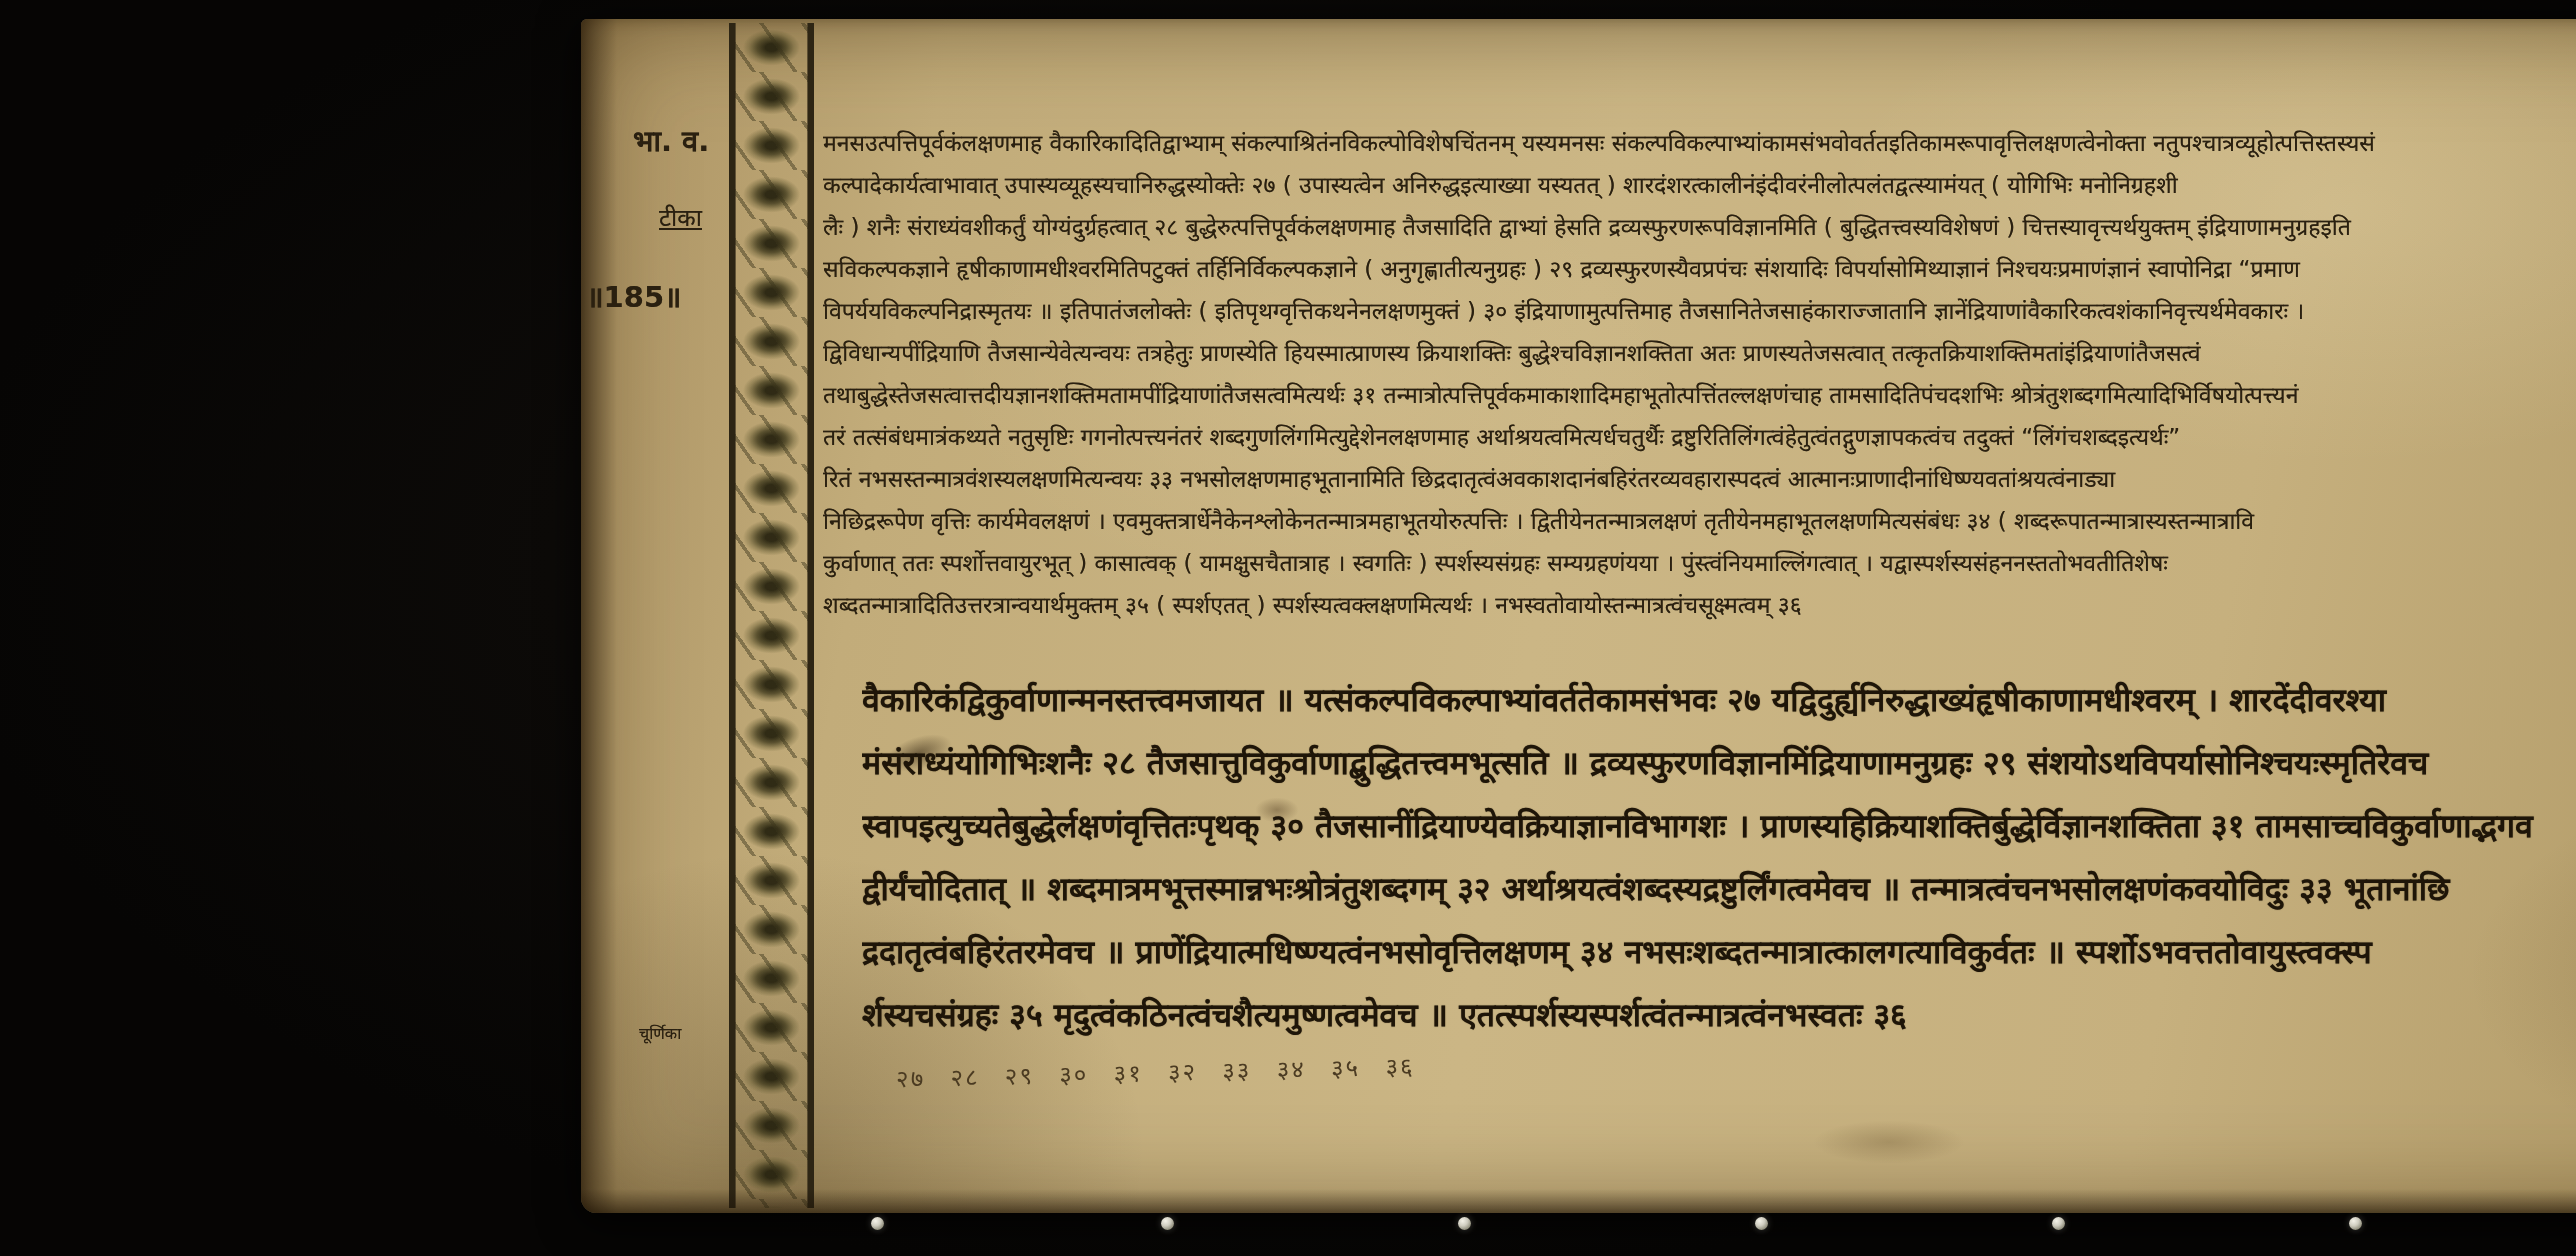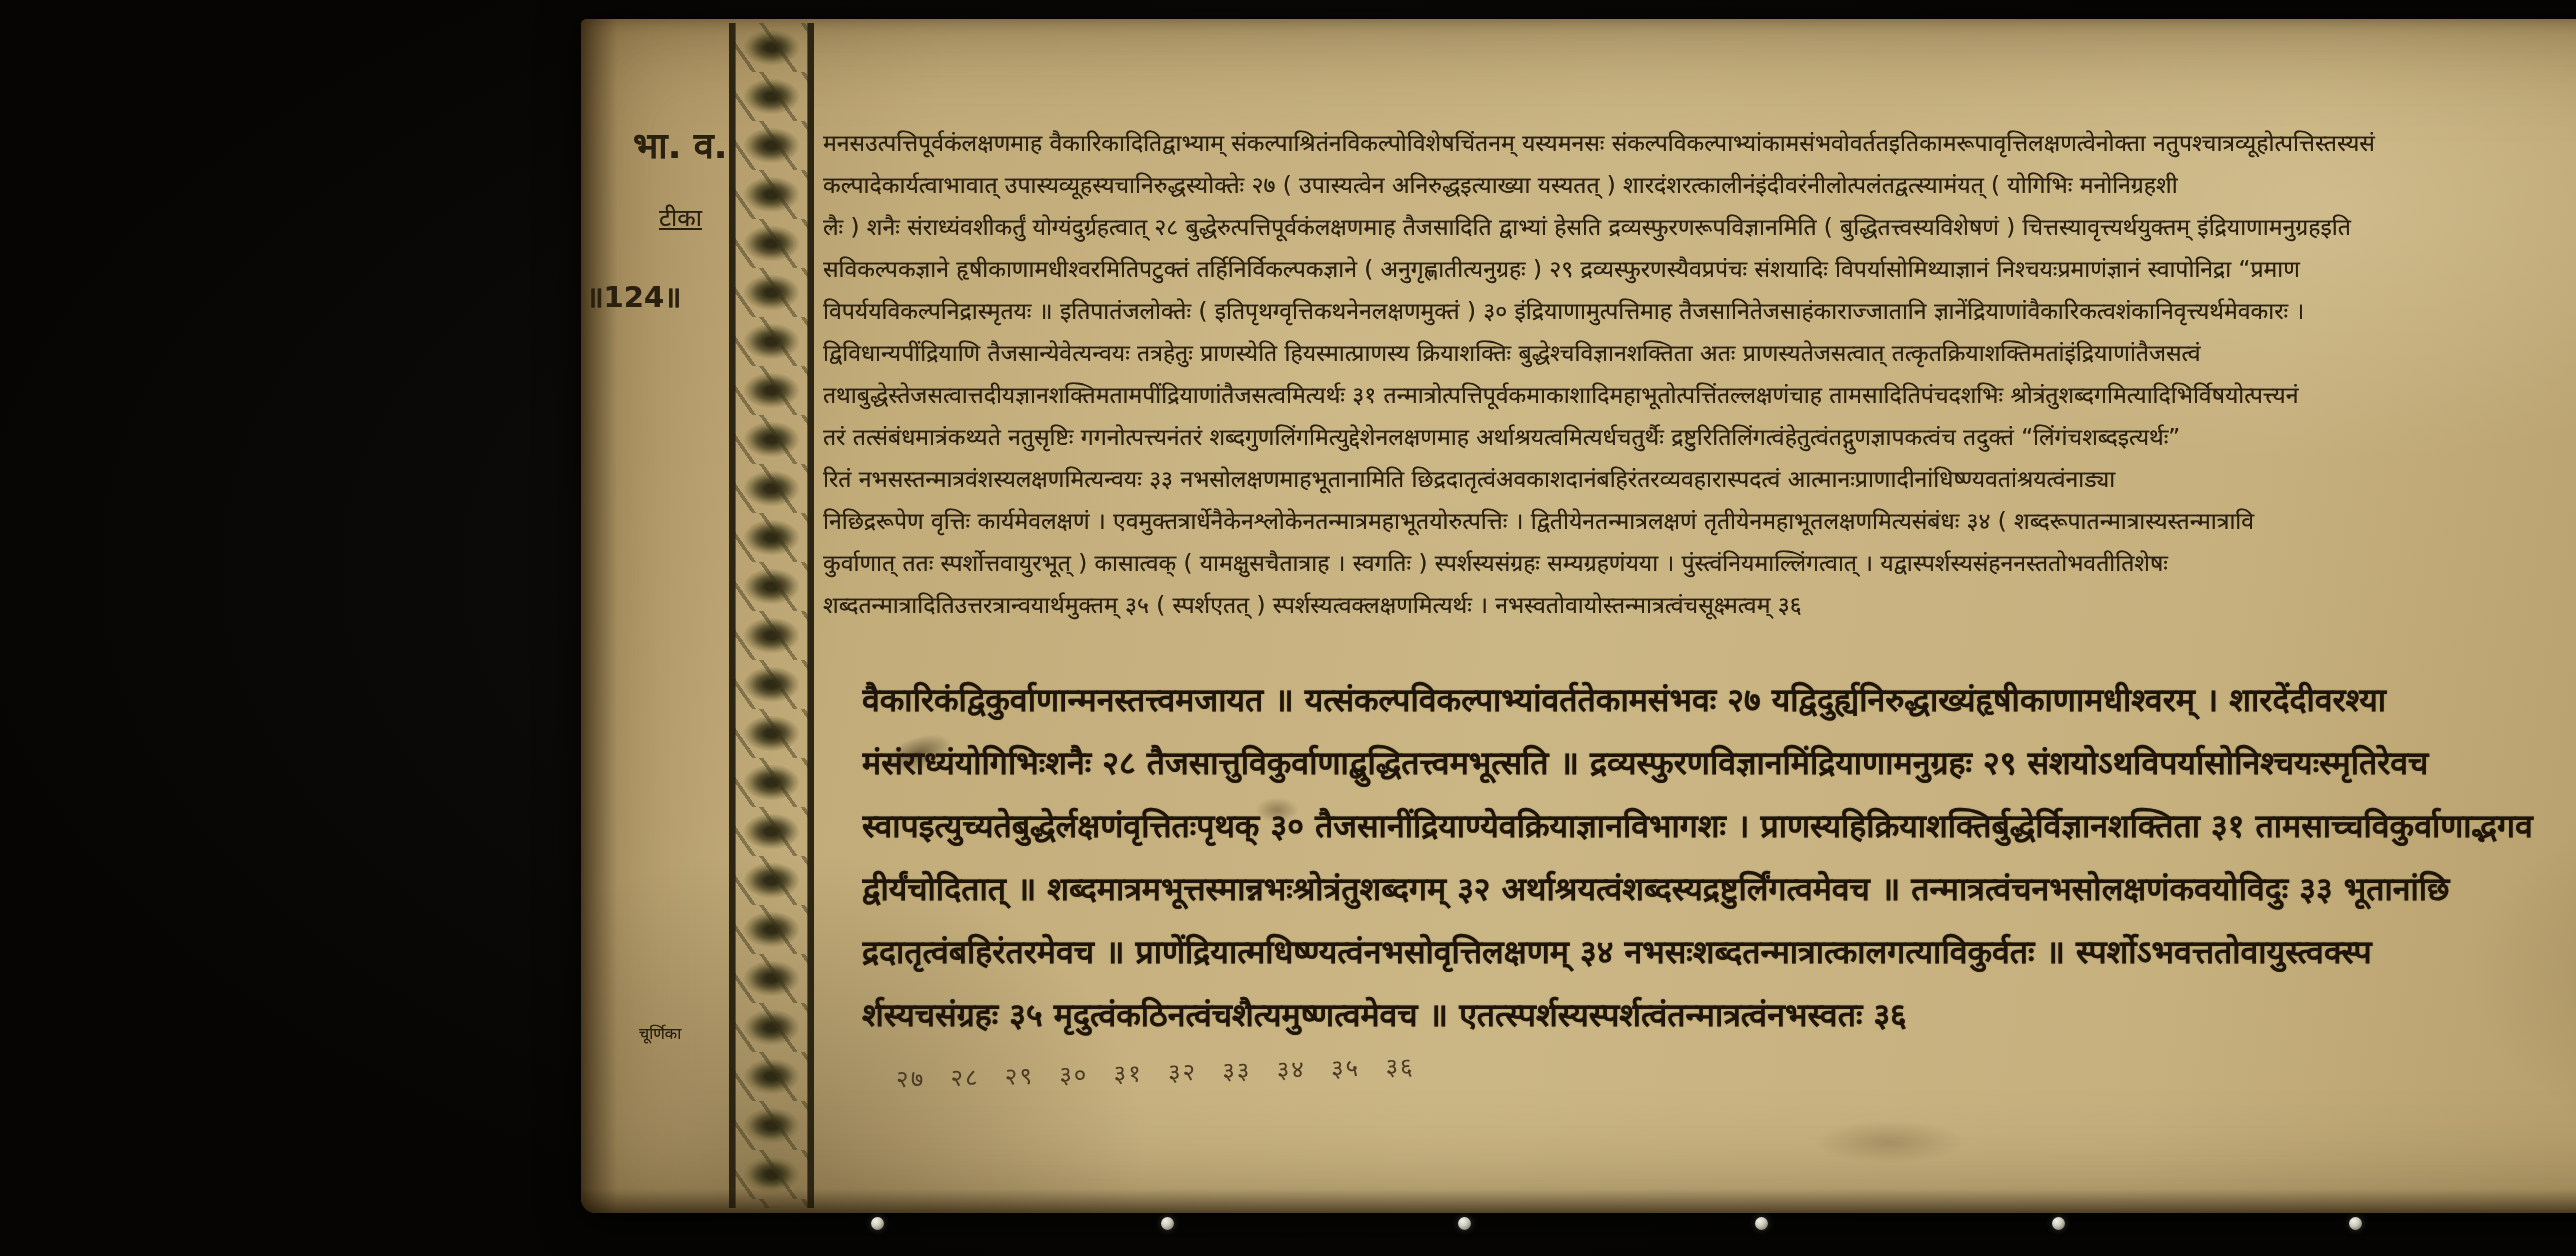--- a/index.html
+++ b/index.html
@@ -66,21 +66,21 @@
   }
   .verses .t-line{height:63px;overflow:hidden;}
   .footer-numbers{
     position:absolute;left:315px;top:1036px;
     font-size:24px;color:#4b3b22;word-spacing:15.5px;letter-spacing:2.1px;
     transform:rotate(-1.4deg);white-space:nowrap;
   }
 
   
   .marginal{position:absolute;color:#2a2010;white-space:nowrap;text-shadow:0 0 0.5px rgba(40,30,12,.5);}
-  .m-work{left:52px;top:101px;font-size:36px;font-weight:700;}
+  .m-work{left:52px;top:101px;font-size:29px;font-weight:700;}
   .m-tika{left:78px;top:181px;font-size:24px;text-decoration:underline;}
   .m-pageno-left{left:5.2px;top:257px;font-size:29px;font-weight:700;}
   .m-churnika{left:58px;top:1003px;font-size:16px;}
 
   
   .pin{
     position:absolute;top:1217px;width:13.4px;height:13.4px;border-radius:50%;
     background:radial-gradient(circle at 35% 30%, #f4f2e8 0%, #cfcdc0 40%, #84826f 80%, #55543f 100%);
     box-shadow:0 0 7.2px rgba(255,255,240,.25), 0 2.1px 3.1px rgba(0,0,0,.8);
   }
@@ -92,21 +92,21 @@
 
   <div class="stain s1"></div>
   <div class="stain s2"></div>
 
   <div class="stain s4"></div>
 
   <div class="border-strip left"></div>
 
   <div class="marginal m-work">भा. व.</div>
   <div class="marginal m-tika">टीका</div>
-  <div class="marginal m-pageno-left">॥124॥</div>
+  <div class="marginal m-pageno-left">॥185॥</div>
   <div class="marginal m-churnika">चूर्णिका</div>
 
   <div class="commentary">
 
   <div class="t-line">मनसउत्पत्तिपूर्वकंलक्षणमाह वैकारिकादितिद्वाभ्याम् संकल्पाश्रितंनविकल्पोविशेषचिंतनम् यस्यमनसः संकल्पविकल्पाभ्यांकामसंभवोवर्ततइतिकामरूपावृत्तिलक्षणत्वेनोक्ता नतुपश्चात्रव्यूहोत्पत्तिस्तस्यसं</div>
       <div class="t-line">कल्पादेकार्यत्वाभावात् उपास्यव्यूहस्यचानिरुद्धस्योक्तेः २७ ( उपास्यत्वेन अनिरुद्धइत्याख्या यस्यतत् ) शारदंशरत्कालीनंइंदीवरंनीलोत्पलंतद्वत्स्यामंयत् ( योगिभिः मनोनिग्रहशी</div>
       <div class="t-line">लैः ) शनैः संराध्यंवशीकर्तुं योग्यंदुर्ग्रहत्वात् २८ बुद्धेरुत्पत्तिपूर्वकंलक्षणमाह तैजसादिति द्वाभ्यां हेसति द्रव्यस्फुरणरूपविज्ञानमिति ( बुद्धितत्त्वस्यविशेषणं ) चित्तस्यावृत्त्यर्थयुक्तम् इंद्रियाणामनुग्रहइति</div>
       <div class="t-line">सविकल्पकज्ञाने हृषीकाणामधीश्वरमितिपटुक्तं तर्हिनिर्विकल्पकज्ञाने ( अनुगृह्णातीत्यनुग्रहः ) २९ द्रव्यस्फुरणस्यैवप्रपंचः संशयादिः विपर्यासोमिथ्याज्ञानं निश्चयःप्रमाणंज्ञानं स्वापोनिद्रा “प्रमाण</div>
       <div class="t-line">विपर्ययविकल्पनिद्रास्मृतयः ॥ इतिपातंजलोक्तेः ( इतिपृथग्वृत्तिकथनेनलक्षणमुक्तं ) ३० इंद्रियाणामुत्पत्तिमाह तैजसानितेजसाहंकाराज्जातानि ज्ञानेंद्रियाणांवैकारिकत्वशंकानिवृत्त्यर्थमेवकारः ।</div>
       <div class="t-line">द्विविधान्यपींद्रियाणि तैजसान्येवेत्यन्वयः तत्रहेतुः प्राणस्येति हियस्मात्प्राणस्य क्रियाशक्तिः बुद्धेश्चविज्ञानशक्तिता अतः प्राणस्यतेजसत्वात् तत्कृतक्रियाशक्तिमतांइंद्रियाणांतैजसत्वं</div>

